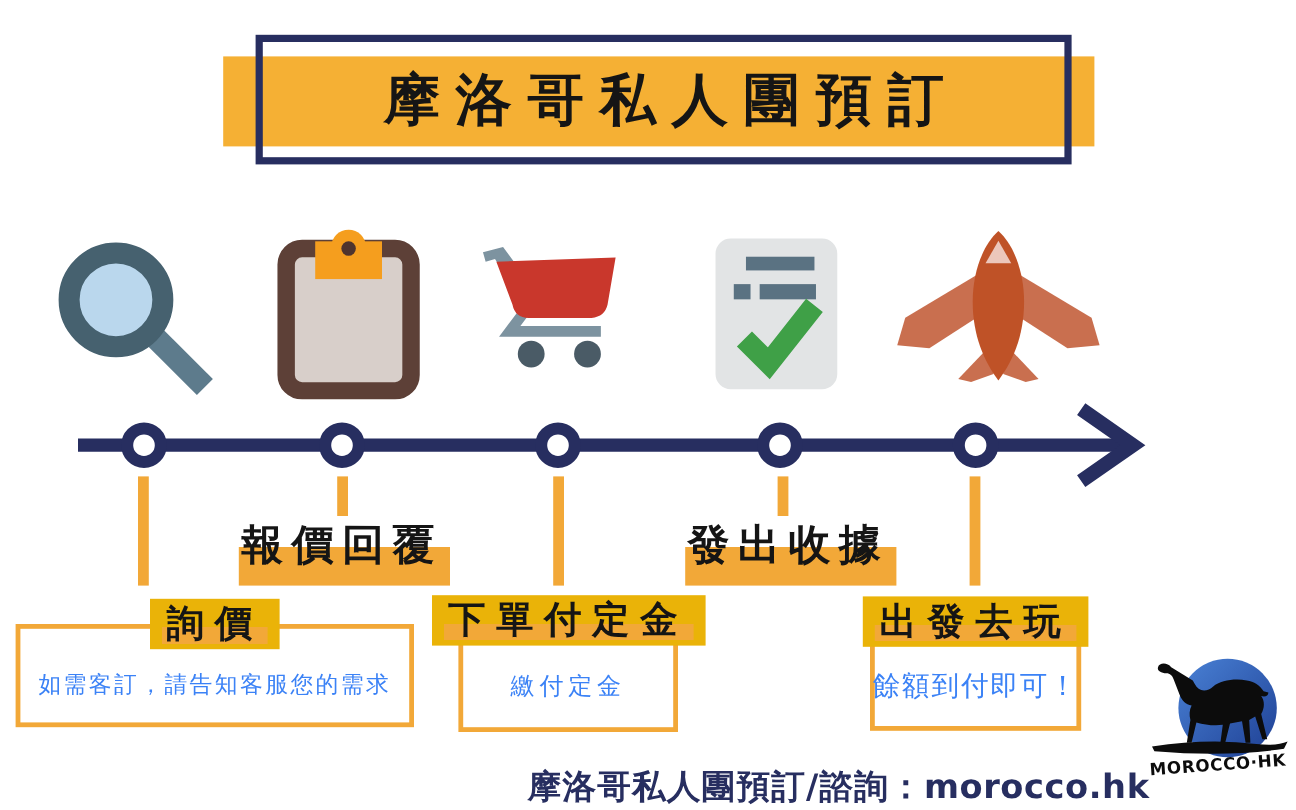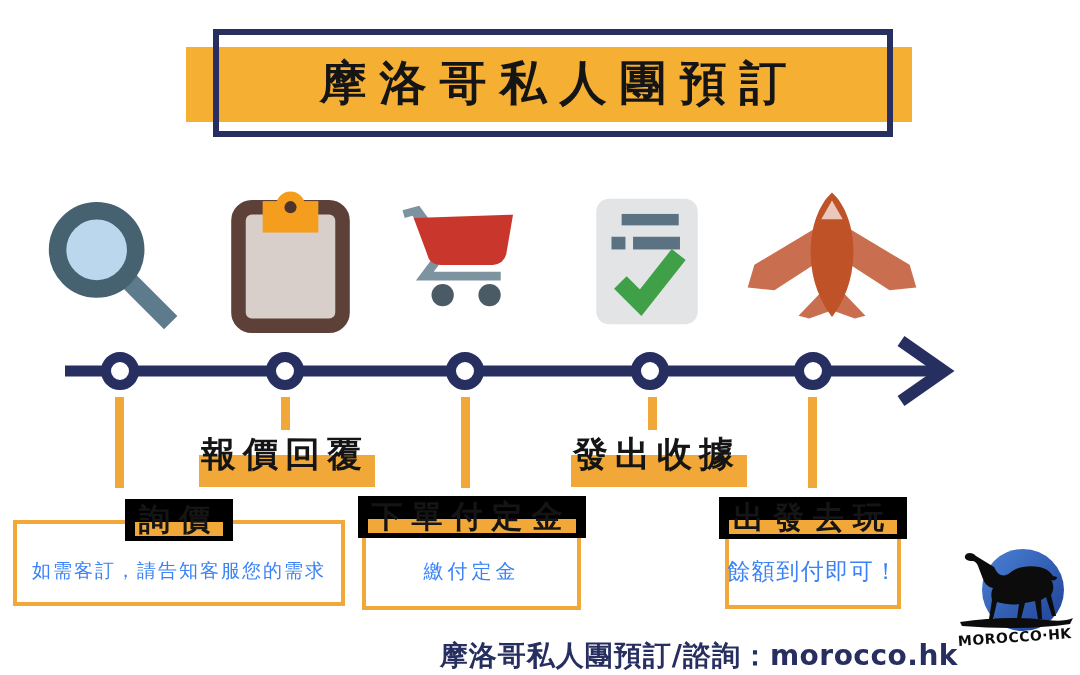--- a/index.html
+++ b/index.html
@@ -32,24 +32,24 @@
   
   .step-label{position:absolute;transform:translateX(-50%);white-space:nowrap;
     font-size:35px;font-weight:700;letter-spacing:7px;}
   #label-quote{left:287px;top:431px;}
   #label-receipt{left:659px;top:431px;}
   .hl-step{background:linear-gradient(to bottom,transparent 40%,#F2A838 40%);
     padding:0 6px 13px 2px;}
   
   .info-box{position:absolute;border:4px solid #F2A838;box-sizing:border-box;background:transparent;}
   #box1{left:13px;top:520px;width:332px;height:86px;}
-  #box2{left:362px;top:517px;width:219px;height:93px;}
+  #box2{left:382px;top:517px;width:183px;height:93px;}
   #box3{left:725px;top:518px;width:176px;height:91px;}
   .box-title{position:absolute;top:-25px;left:50%;transform:translateX(-50%);
-    background:#000000;padding:0 10px;white-space:nowrap;
+    background:#eab308;padding:0 10px;white-space:nowrap;
     font-size:31px;font-weight:700;letter-spacing:9px;}
   .box-title .hl-box{background:linear-gradient(to bottom,transparent 58%,#F2A838 58%,#F2A838 96%,transparent 96%);
     padding:0 4px;}
   .box-body{position:absolute;left:0;right:0;top:0;bottom:0;
     display:flex;align-items:center;justify-content:center;padding-top:16px;
     font-size:19px;letter-spacing:2px;color:#3b82f6;white-space:nowrap;}
   #box2 .box-body{letter-spacing:4px;font-size:20px;}
   #box3 .box-body{letter-spacing:1.5px;font-size:23px;}
   
   .footer{position:absolute;right:122px;top:637px;white-space:nowrap;

